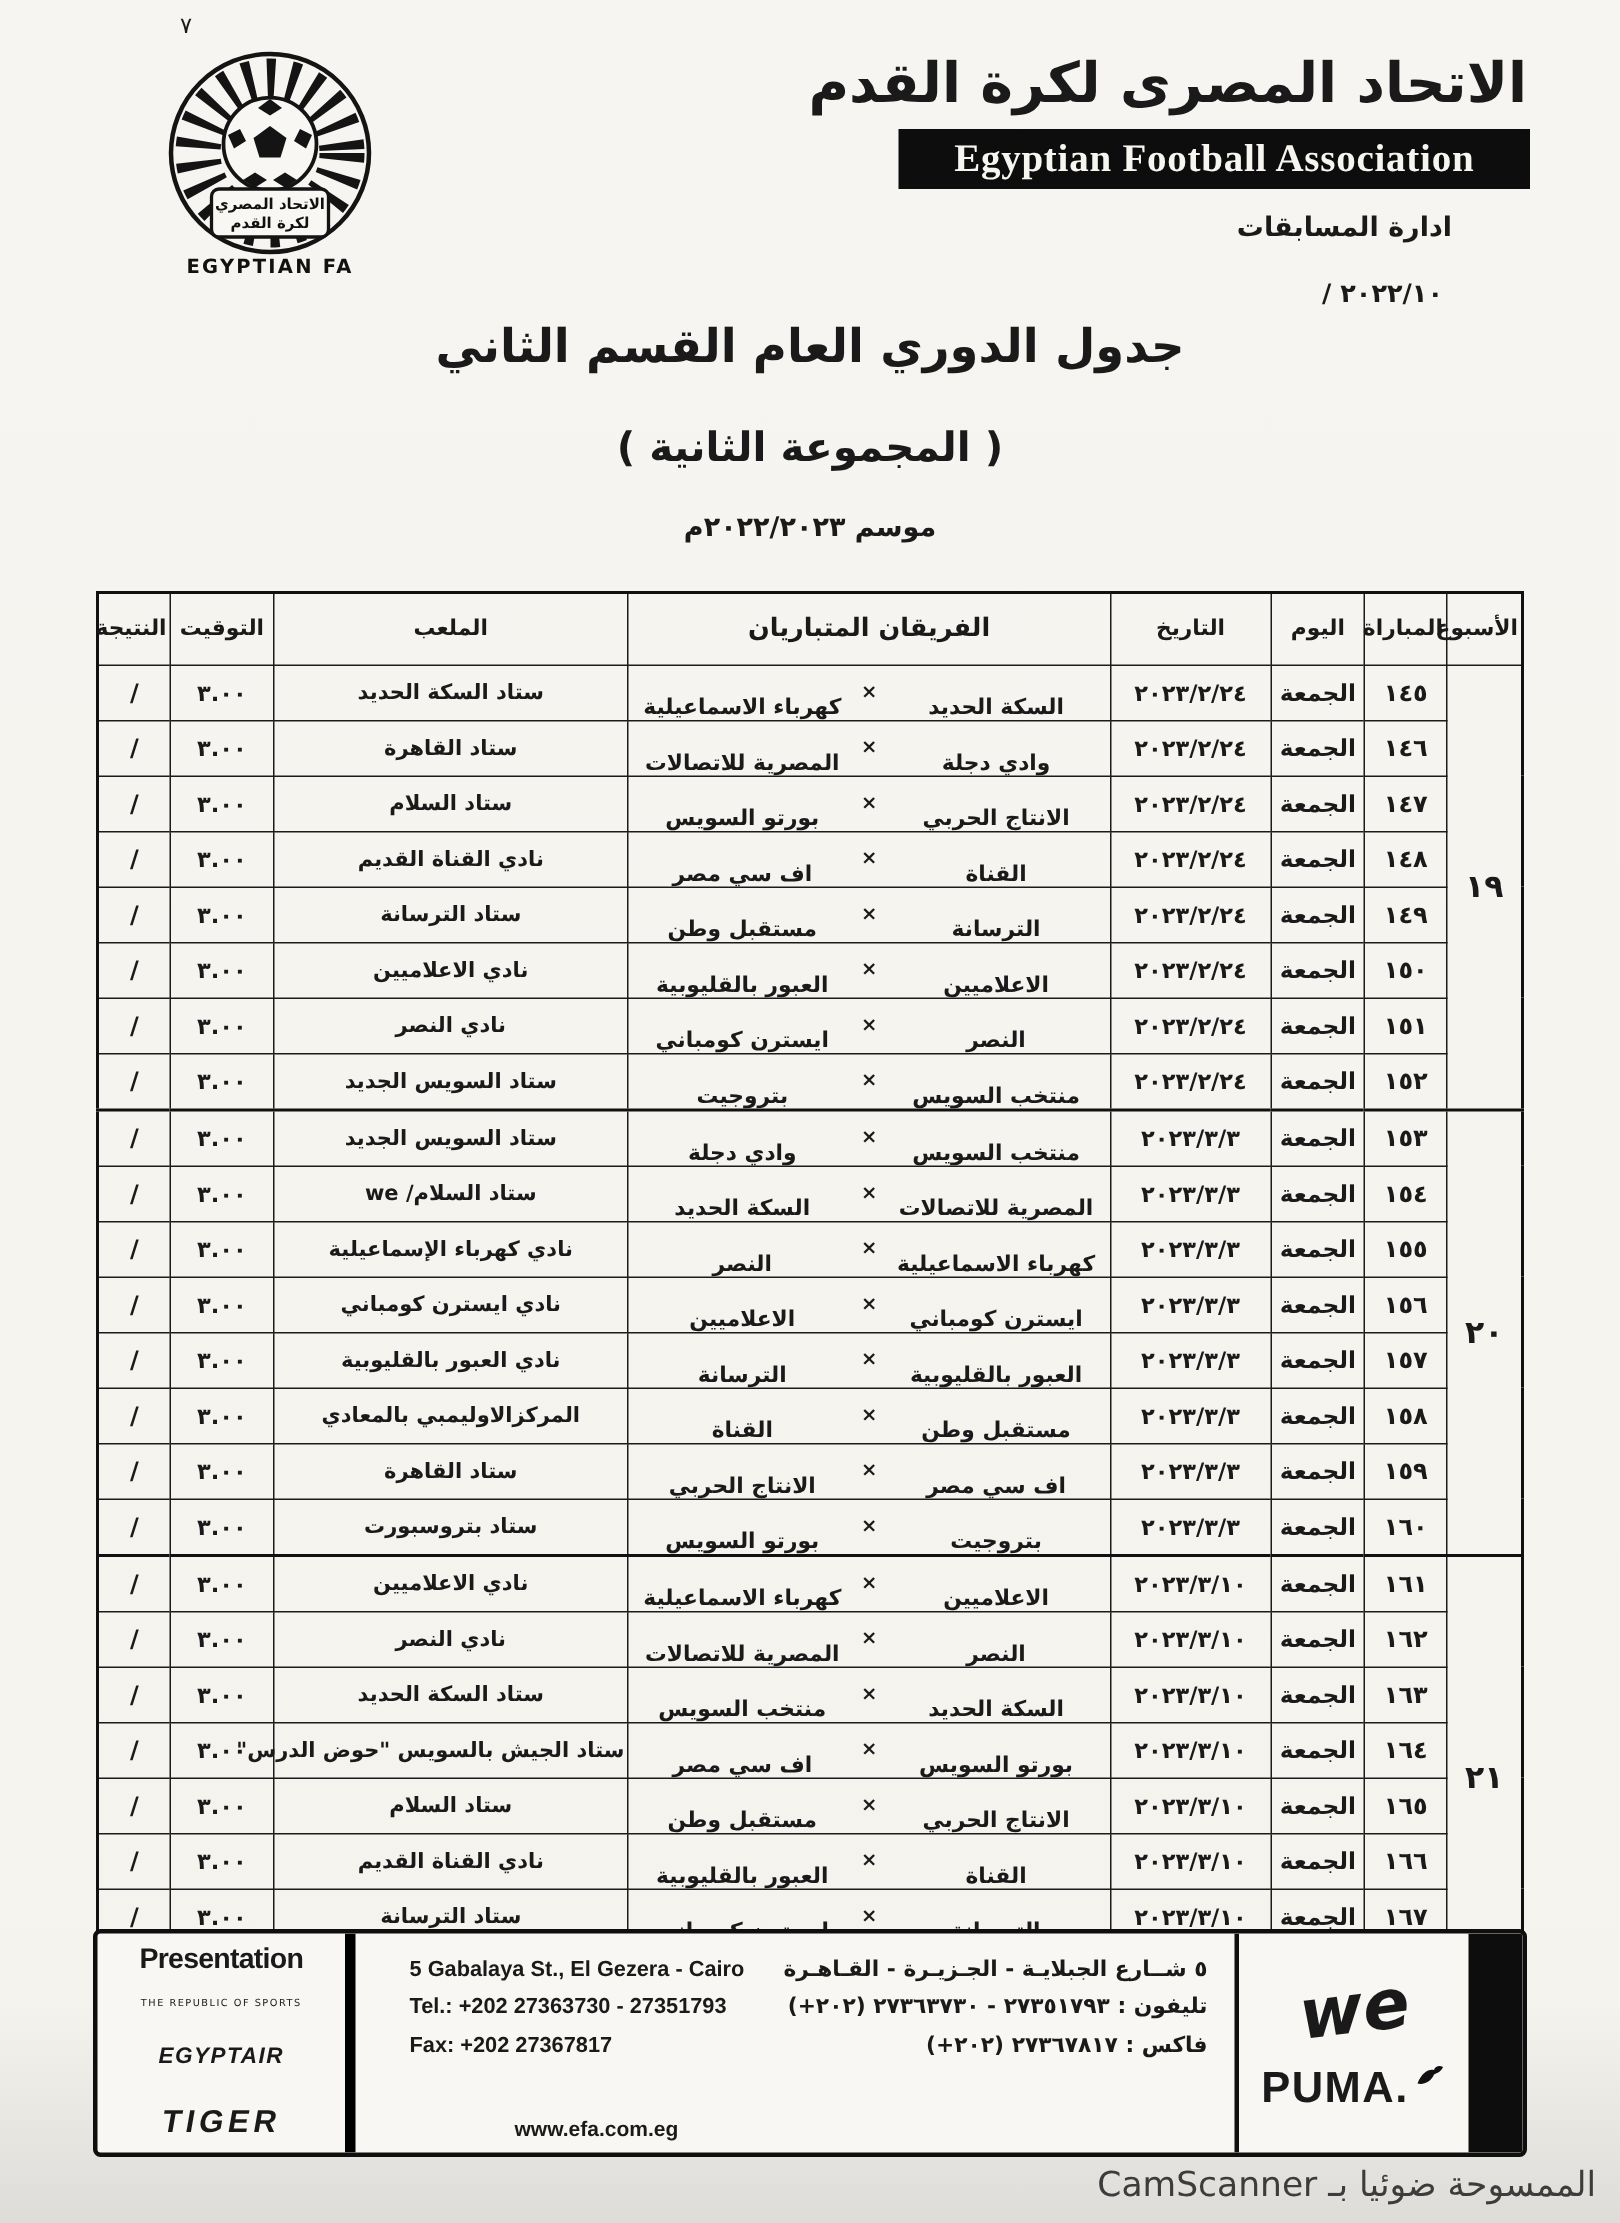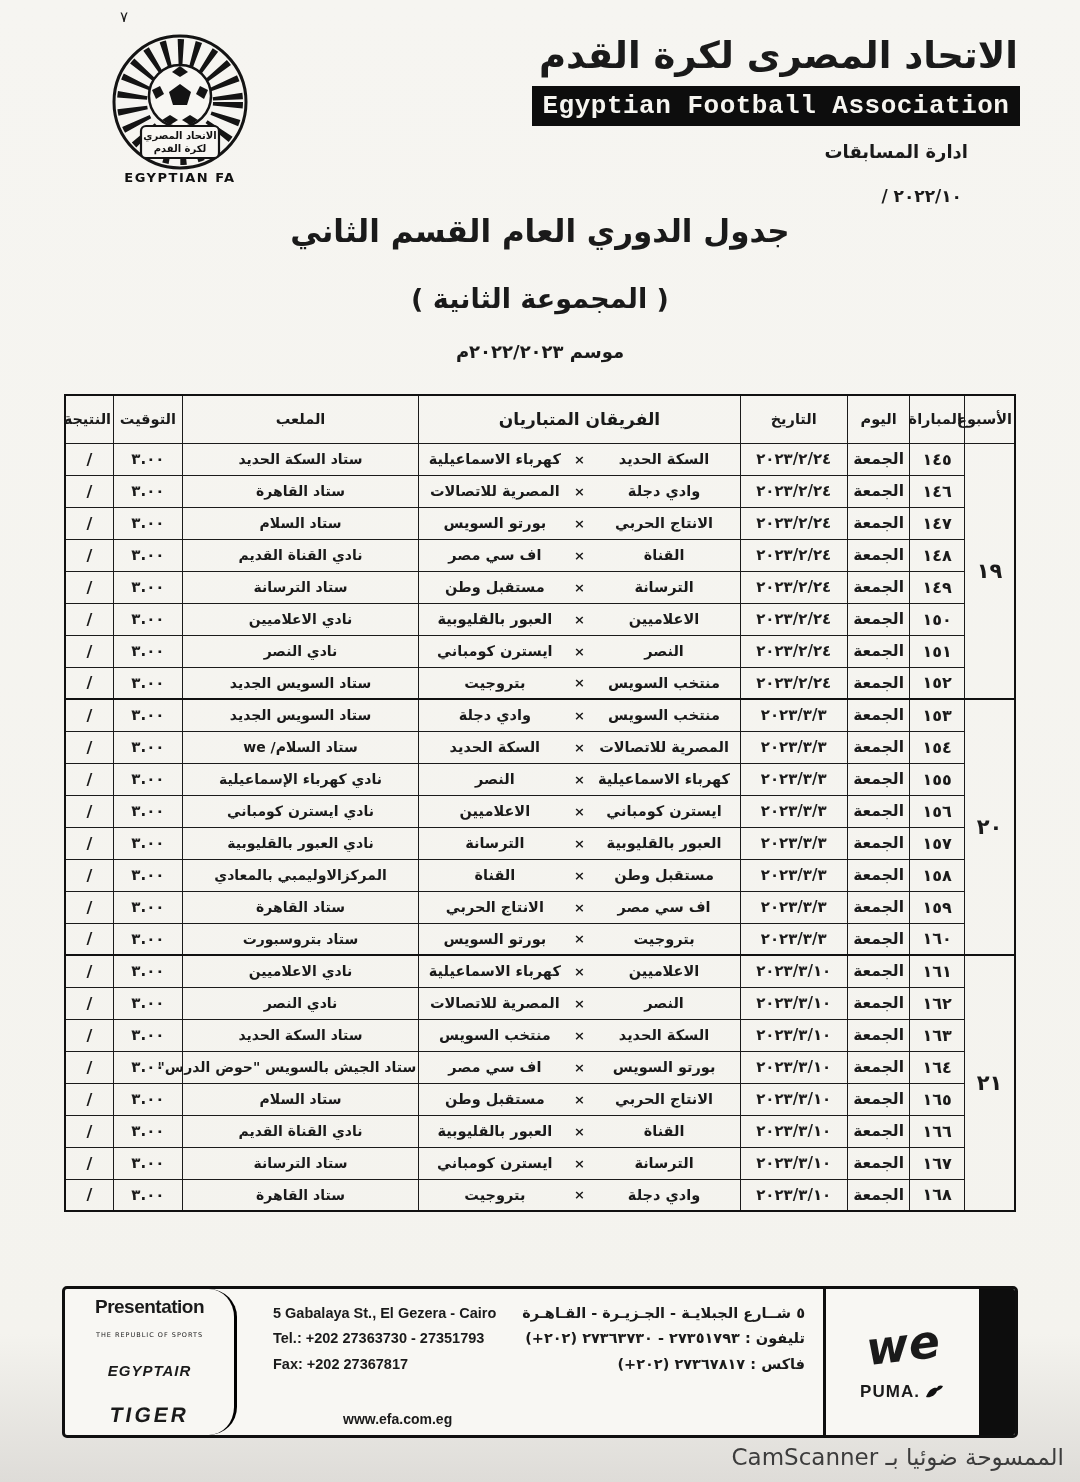--- a/index.html
+++ b/index.html
@@ -5,23 +5,23 @@
   * { box-sizing: border-box; }
   html,body { margin:0; padding:0; background:#c9c8c4; }
   .paper {
     position:relative; width:1080px; height:1482px; overflow:hidden;
     background:linear-gradient(180deg,#f6f5f1 0%,#f4f3ee 90%,#dedcd8 100%);
     font-family:"DejaVu Sans", sans-serif; color:#1a1a1a;
   }
   .page-number { position:absolute; left:120px; top:8px; font-size:15px; }
   .logo-wrap { position:absolute; left:92px; top:26px; }
   .org-ar { position:absolute; top:34px; right:62px; font-size:37px; font-weight:700; direction:rtl; letter-spacing:-1px; }
-  .org-en-bar { position:absolute; top:86px; right:60px; width:488px; height:40px; background:#0d0d0d; color:#f6f5f0;
+  .org-en-bar { position:absolute; top:86px; right:60px; width:421px; height:40px; background:#0d0d0d; color:#f6f5f0;
     display:flex; align-items:center; justify-content:center; font-size:26px; font-weight:700; letter-spacing:.5px;
-    font-family:Liberation Mono, monospace; }
+    font-family:Liberation Serif, serif; }
   .dept { position:absolute; top:141px; right:112px; font-size:18px; font-weight:700; direction:rtl; }
   .doc-date { position:absolute; top:186px; right:118px; font-size:17px; font-weight:700; direction:rtl; }
   .title-main  { position:absolute; top:213px; left:0; width:100%; text-align:center; font-size:31px; font-weight:700; direction:rtl; }
   .title-group { position:absolute; top:283px; left:0; width:100%; text-align:center; font-size:27px; font-weight:700; direction:rtl; }
   .title-season{ position:absolute; top:341px; left:0; width:100%; text-align:center; font-size:18px; font-weight:700; direction:rtl; }
 
   .table-wrap { position:absolute; left:64px; top:394px; width:952px; }
   table.schedule { width:100%; border-collapse:collapse; direction:rtl; table-layout:fixed; border:2.6px solid #111; }
   table.schedule th, table.schedule td { border:1.4px solid #1b1b1b; text-align:center; vertical-align:middle; padding:0 2px; overflow:visible; }
   table.schedule thead th { height:48px; font-size:14.5px; font-weight:700; white-space:nowrap; }
@@ -29,41 +29,41 @@
   table.schedule tbody td { height:32px; font-weight:700; }
   tr.group-start td { border-top:2.4px solid #111; }
   td.week-cell { font-size:21px; font-weight:700; }
   td.c-match { font-size:16px; }
   td.c-day { font-size:15.5px; }
   td.c-date { font-size:15px; }
   td.c-stadium { font-size:14px; white-space:nowrap; }
   td.c-time { font-size:15px; }
   td.c-result { font-size:16px; font-weight:400; }
   .teams { display:flex; align-items:center; direction:rtl; width:100%; }
-  .teams .team { flex:1; font-size:14.5px; font-weight:700; white-space:nowrap; text-align:center; }
+  .teams .team { flex:1; font-size:14.5px; font-weight:700; white-space:nowrap; text-align:center;margin-top:20px; }
   .teams .vs { width:22px; font-size:13px; font-weight:700; text-align:center; }
 
   .footer { position:absolute; left:62px; top:1286px; width:956px; height:152px; border:3px solid #0f0f0f; border-radius:5px;
     background:#f8f7f3; display:flex; direction:ltr; overflow:hidden; }
-  .f-left { width:172px; border-right:3px solid #000000; display:flex; flex-direction:column; align-items:center;
-    justify-content:space-between; padding:8px 4px;border-radius:28px; }
+  .f-left { width:172px; border-right:7px solid #000000; display:flex; flex-direction:column; align-items:center;
+    justify-content:space-between; padding:8px 4px; }
   .brand-presentation { text-align:center; line-height:1; }
   .pres-name { font-size:19px; font-weight:700; letter-spacing:-.5px; font-family:"Liberation Sans", sans-serif; }
   .pres-tag { display:block; font-size:6.5px; letter-spacing:1px; margin-top:16px; }
   .brand-egyptair { font-size:15px; font-weight:700; font-style:italic; letter-spacing:1px; font-family:"Liberation Sans", sans-serif; }
   .brand-tiger { font-size:21px; font-weight:700; letter-spacing:3px; transform:skewX(-10deg); font-family:"Liberation Sans", sans-serif; }
   .f-mid { flex:1; padding:12px 18px 8px 36px; display:flex; flex-direction:column; }
   .addr-row { display:flex; justify-content:space-between; }
   .addr-en { text-align:left; font-size:14.5px; font-weight:700; line-height:1.75; font-family:"Liberation Sans", sans-serif; }
   .addr-ar { text-align:right; font-size:14.5px; font-weight:700; line-height:1.75; direction:rtl; }
   .website { font-size:14px; font-weight:700; margin-top:auto; padding-left:70px; font-family:"Liberation Sans", sans-serif; }
   .f-right { width:192px; border-left:3px solid #0f0f0f; display:flex; }
   .f-right-logos { flex:1; display:flex; flex-direction:column; align-items:center; justify-content:center; gap:14px; }
   .brand-we { font-size:46px; font-weight:700; font-style:italic; transform:rotate(-7deg); line-height:1; }
-  .brand-puma { font-size:17px; font-weight:700; letter-spacing:1px; display:flex; align-items:center; gap:5px;
+  .brand-puma { font-size:29px; font-weight:700; letter-spacing:1px; display:flex; align-items:flex-start; gap:5px;
     font-family:"Liberation Sans", sans-serif; }
   .f-right-bar { width:36px; background:#0d0d0d; height:100%; }
   .scan-note { position:absolute; right:16px; top:1444px; font-size:23px; color:#3c3c3c; direction:rtl; }
 </style>
 </head>
 <body>
 
 <div class="paper">
 
   <div class="page-number">٧</div>

